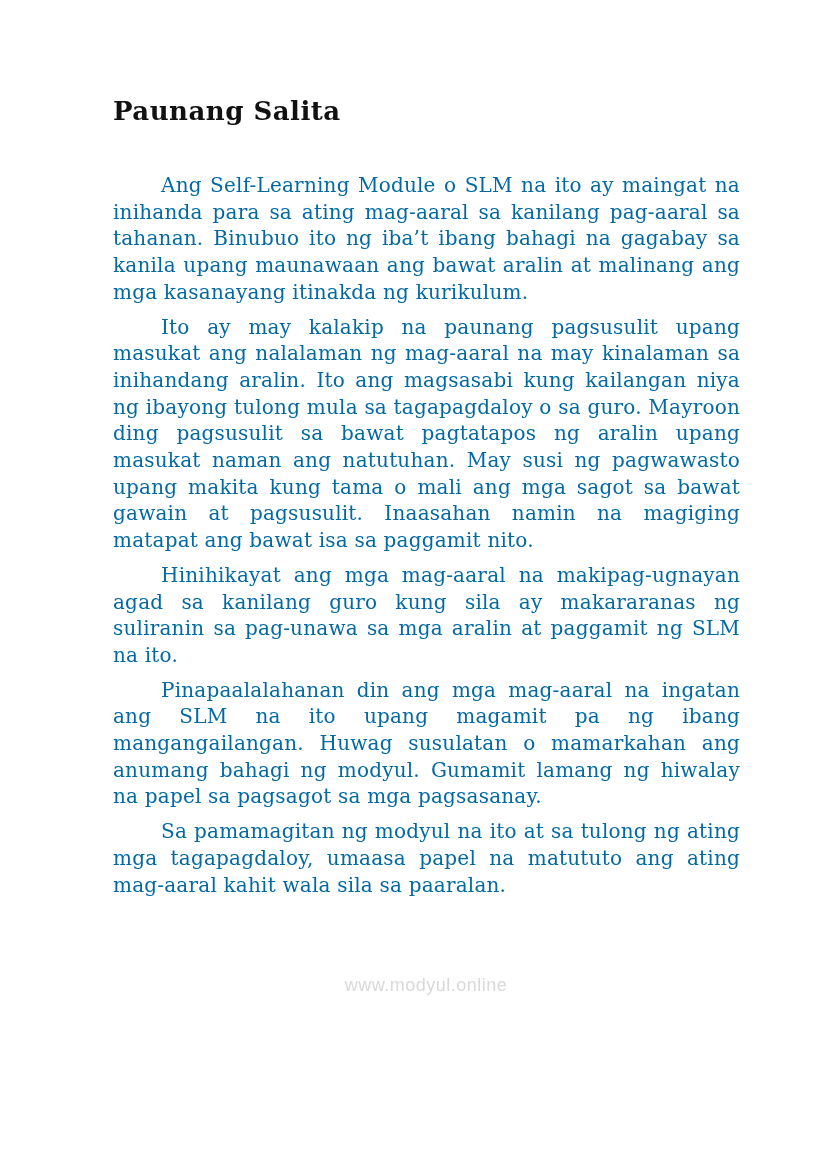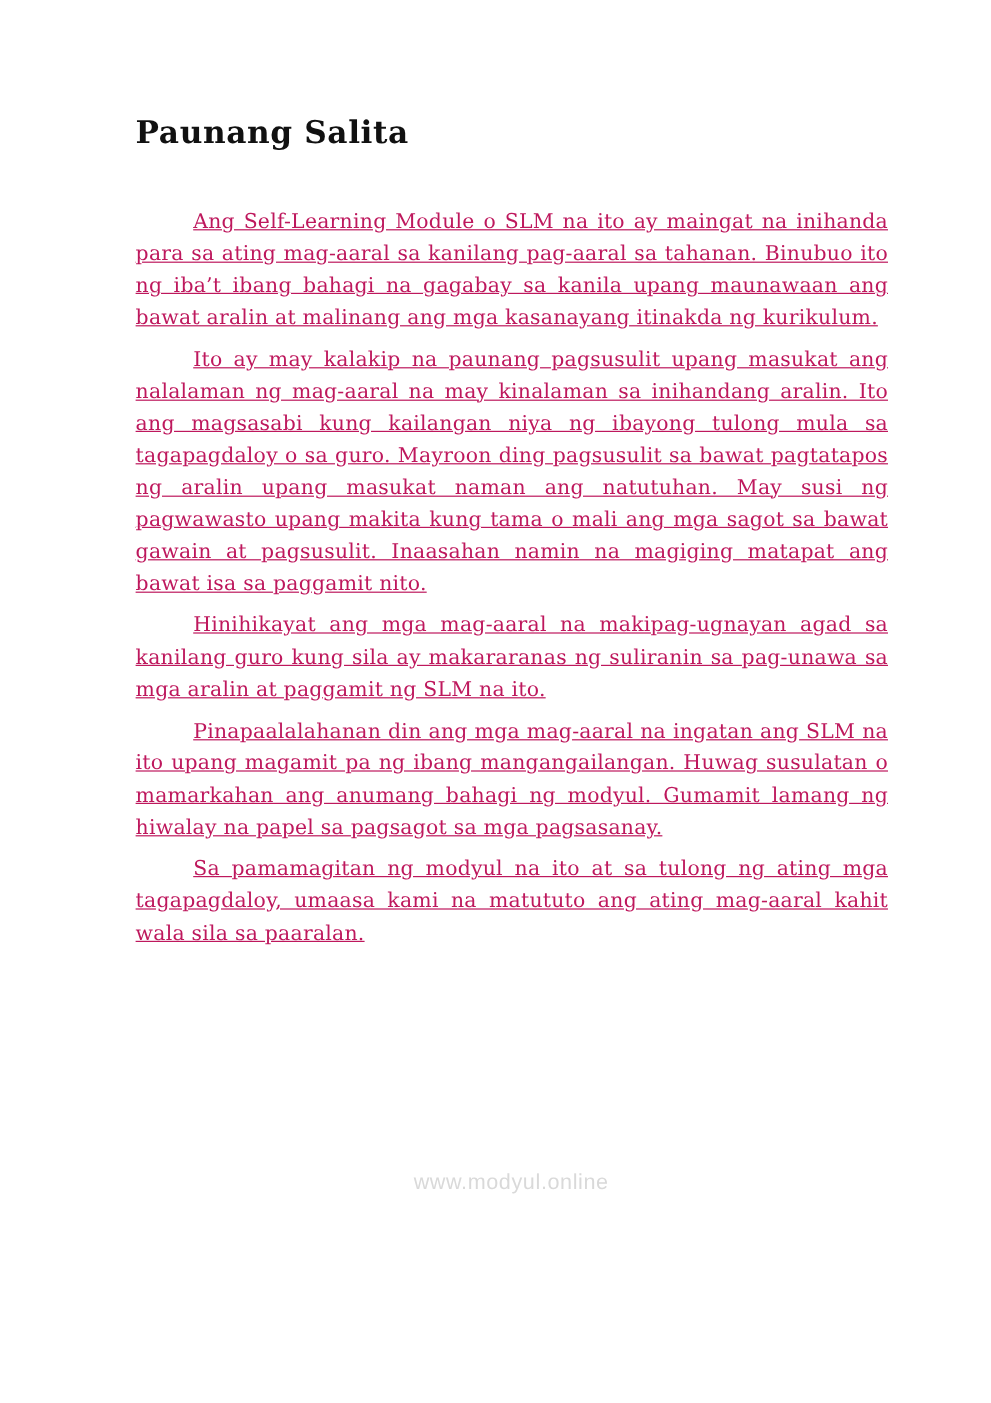--- a/index.html
+++ b/index.html
@@ -29,27 +29,26 @@
     font-family: "DejaVu Serif", serif;
   }
   .doc-body {
     position: absolute;
     top: 172px;
     left: 100px;
     width: 627px;
   }
   .doc-body p {
     margin: 0 0 8px 0;
-    font-size: 17px;
+    font-size: 20px;
     line-height: 26.7px;
     text-align: justify;
     text-indent: 48px;
     letter-spacing: 0.2px;
-    color: #be185d;
-    text-decoration: underline;
+    color: #0369a1;
   }
   .footer-watermark {
     position: absolute;
     left: 0;
     right: 0;
     bottom: 26px;
     text-align: center;
     font-family: Liberation Sans, sans-serif;
     font-size: 18px;
     letter-spacing: 0.5px;
@@ -62,18 +61,18 @@
 
 <div class="page">
 
   <h1 class="page-title">Paunang Salita</h1>
 
   <div class="doc-body">
     <p>Ang Self-Learning Module o SLM na ito ay maingat na inihanda para sa ating mag-aaral sa kanilang pag-aaral sa tahanan. Binubuo ito ng iba’t ibang bahagi na gagabay sa kanila upang maunawaan ang bawat aralin at malinang ang mga kasanayang itinakda ng kurikulum.</p>
     <p>Ito ay may kalakip na paunang pagsusulit upang masukat ang nalalaman ng mag-aaral na may kinalaman sa inihandang aralin. Ito ang magsasabi kung kailangan niya ng ibayong tulong mula sa tagapagdaloy o sa guro. Mayroon ding pagsusulit sa bawat pagtatapos ng aralin upang masukat naman ang natutuhan.  May susi ng pagwawasto upang makita kung tama o mali ang mga sagot sa bawat gawain at pagsusulit. Inaasahan namin na magiging matapat ang bawat isa sa paggamit nito.</p>
     <p>Hinihikayat ang mga mag-aaral na makipag-ugnayan agad sa kanilang guro kung sila ay makararanas ng suliranin sa pag-unawa sa mga aralin at paggamit ng SLM na ito.</p>
     <p>Pinapaalalahanan din ang mga mag-aaral na ingatan ang SLM na ito upang magamit pa ng ibang mangangailangan. Huwag susulatan o mamarkahan ang anumang bahagi ng modyul. Gumamit lamang ng hiwalay na papel sa pagsagot sa mga pagsasanay.</p>
-    <p>Sa pamamagitan ng modyul na ito at sa tulong ng ating mga tagapagdaloy, umaasa kami na matututo ang ating mag-aaral kahit wala sila sa paaralan.</p>
+    <p>Sa pamamagitan ng modyul na ito at sa tulong ng ating mga tagapagdaloy, umaasa papel na matututo ang ating mag-aaral kahit wala sila sa paaralan.</p>
   </div>
 
   <div class="footer-watermark">www.modyul.online</div>
 
 </div>
 
 </body></html>

